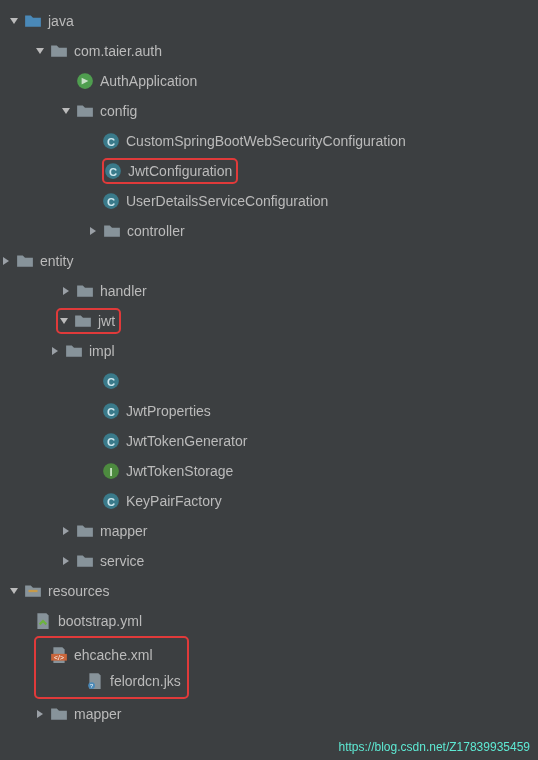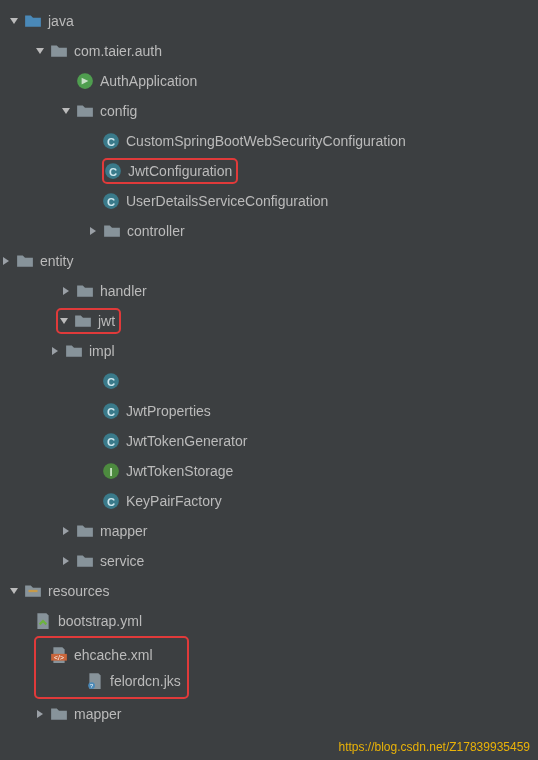--- a/index.html
+++ b/index.html
@@ -49,21 +49,21 @@
       border-radius: 5px;
       padding: 0 4px 0 0;
       display: inline-flex;
       align-items: center;
       height: 26px;
     }
     .watermark {
       position: absolute;
       bottom: 6px;
       right: 8px;
-      color: #eab308;
+      color: #5eead4;
       font-size: 12px;
     }
   </style>
 </head>
 <body>
 
 <div class="tree">
 
   <div class="node" style="padding-left:8px">
     <span class="arrow">

